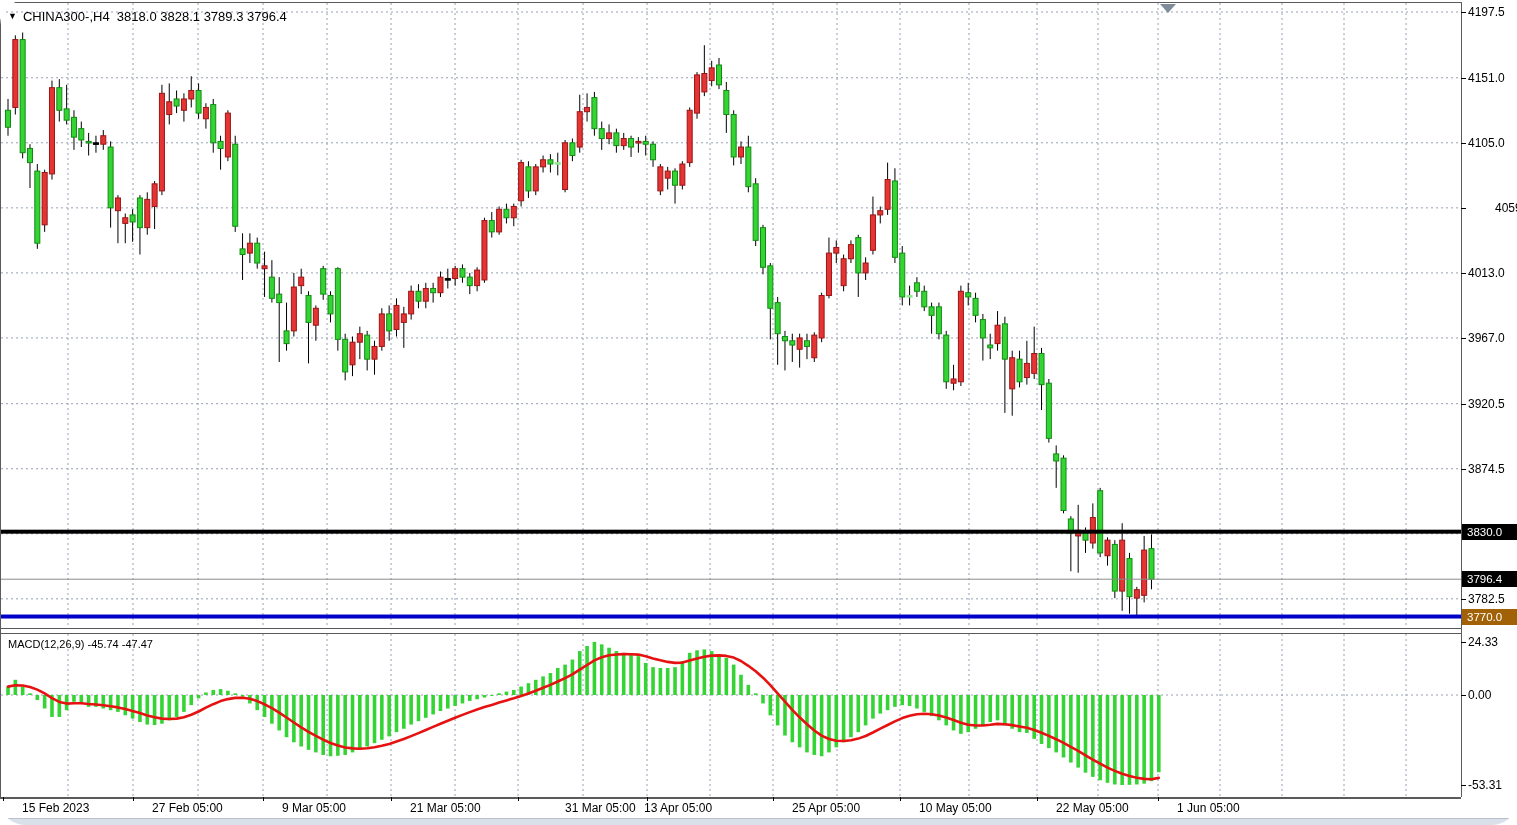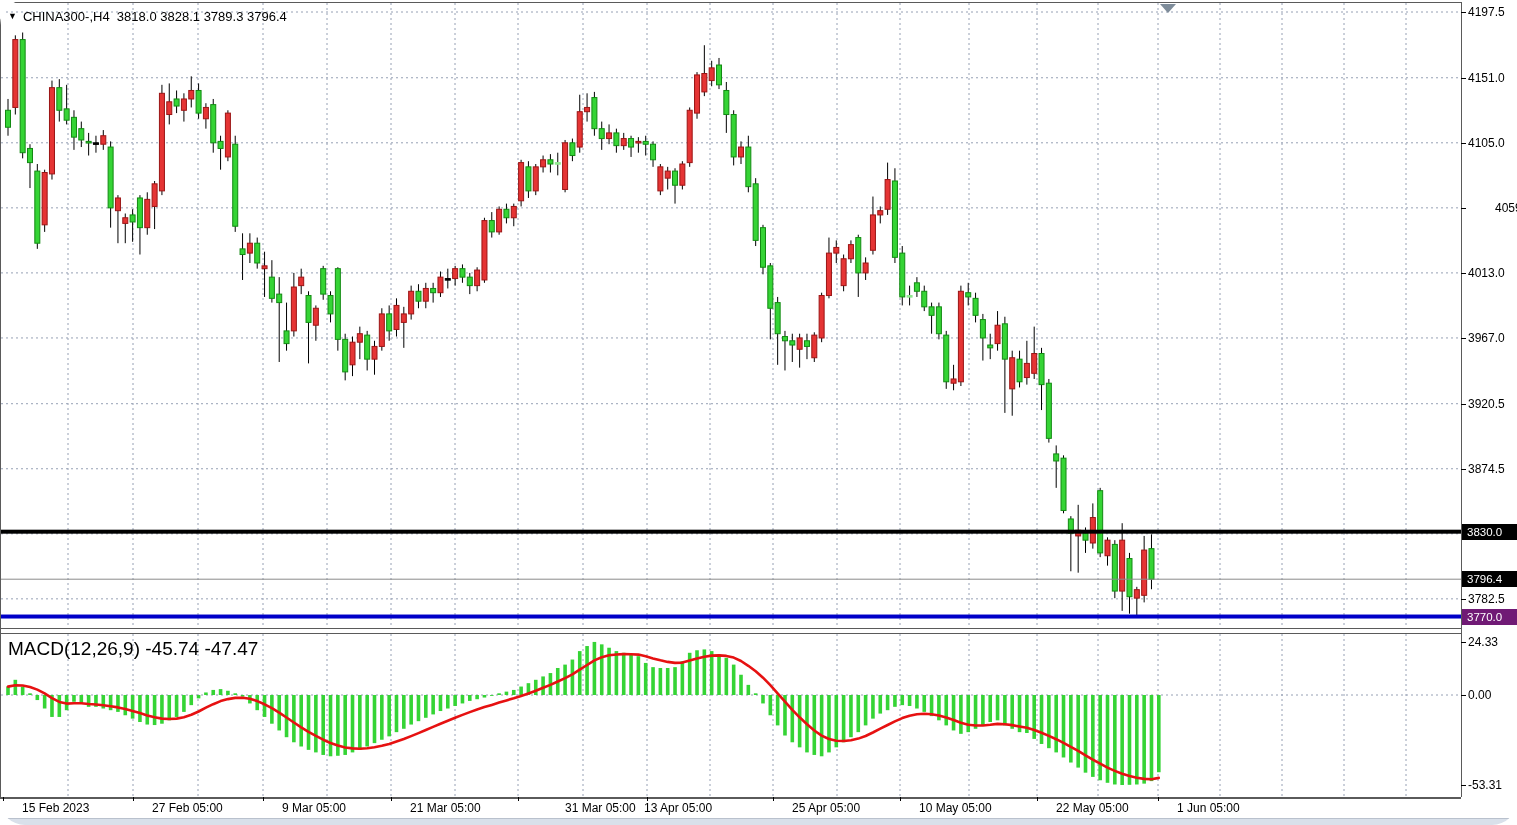--- a/index.html
+++ b/index.html
@@ -2,21 +2,21 @@
 <html><head>
 <meta charset="utf-8">
 <style>
   html,body{margin:0;padding:0;background:#fff;}
   #app{position:relative;width:1517px;height:825px;background:#ffffff;
        font-family:"Liberation Sans",sans-serif;overflow:hidden;border-radius:25px;}
   #chartsvg{position:absolute;left:0;top:0;}
   .border-line{position:absolute;background:#5a5a5a;}
   #info-line{position:absolute;left:8px;top:9px;font-size:13px;color:#000;white-space:pre;}
   #info-line .tri{font-size:9px;vertical-align:2px;margin-right:6px;}
-  #macd-label{position:absolute;left:8px;top:638px;font-size:19px;color:#000;}
+  #macd-label{position:absolute;left:8px;top:638px;font-size:11px;color:#000;}
   .axis-label{position:absolute;left:1468px;font-size:12px;color:#000;white-space:nowrap;}
   .axis-tick{position:absolute;left:1461px;width:5px;height:1px;background:#000;}
   .badge{position:absolute;left:1462px;width:55px;height:16px;font-size:11.5px;
          color:#fff;line-height:16px;padding-left:5px;box-sizing:border-box;}
   .time-label{position:absolute;top:801px;font-size:12px;color:#000;white-space:nowrap;padding-left:23px;}
   .time-tick{position:absolute;top:797px;width:1px;height:4px;background:#000;}
   #scroll-marker{position:absolute;width:0;height:0;border-left:8px solid transparent;
     border-right:8px solid transparent;border-top:9px solid #7e8c9a;}
   #bottom-strip{position:absolute;left:0;top:818px;width:1517px;height:7px;
     background:#d9e0ea;border-top:1px solid #b9c1cd;box-sizing:border-box;}
@@ -586,21 +586,21 @@
       <div class="axis-tick" style="top: 337.95px;"></div>
       <div class="axis-label" style="top: 330.95px;">3967.0</div>
       <div class="axis-tick" style="top: 403.706px;"></div>
       <div class="axis-label" style="top: 396.706px;">3920.5</div>
       <div class="axis-tick" style="top: 468.754px;"></div>
       <div class="axis-label" style="top: 461.754px;">3874.5</div>
       <div class="axis-tick" style="top: 598.851px;"></div>
       <div class="axis-label" style="top: 591.851px;">3782.5</div>
       <div class="badge" style="top: 523.682px; background: rgb(0, 0, 0); color: rgb(255, 255, 255);">3830.0</div>
       <div class="badge" style="top: 571.196px; background: rgb(0, 0, 0); color: rgb(255, 255, 255);">3796.4</div>
-      <div class="badge" style="top: 608.528px; background: #701a75; color: rgb(255, 255, 255);">3770.0</div>
+      <div class="badge" style="top: 608.528px; background: #a16207; color: rgb(255, 255, 255);">3770.0</div>
     </div>
   <div id="macd-axis">
       <div class="axis-tick" style="top: 641.934px;"></div>
       <div class="axis-label" style="top: 634.934px;">24.33</div>
       <div class="axis-tick" style="top: 695px;"></div>
       <div class="axis-label" style="top: 688px;">0.00</div>
       <div class="axis-tick" style="top: 785.009px;"></div>
       <div class="axis-label" style="top: 778.009px;">-53.31</div>
     </div>
   <div id="time-axis">

